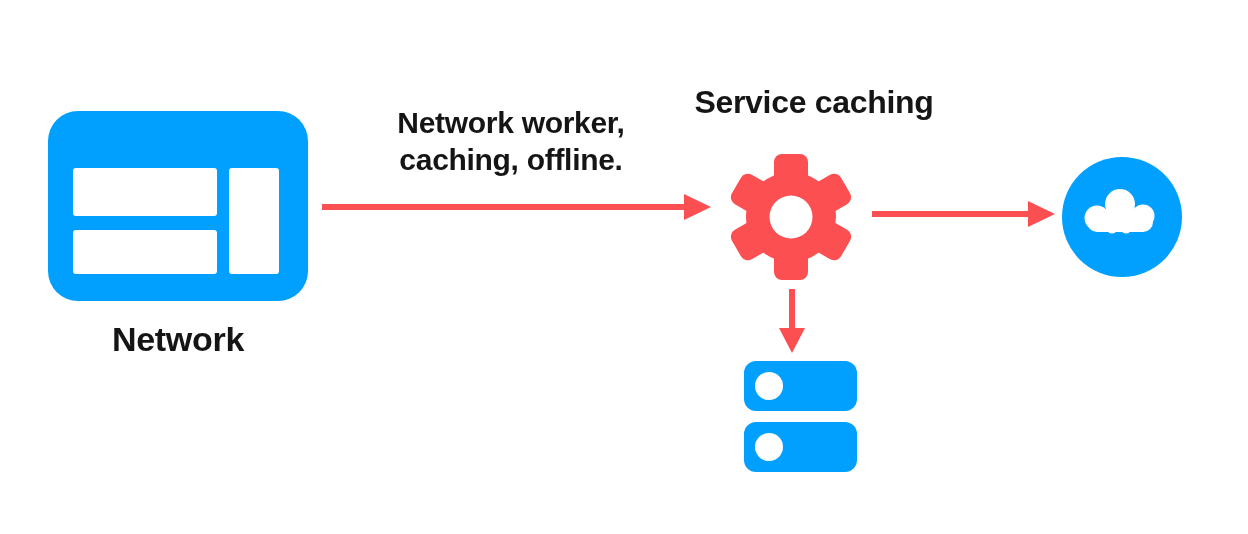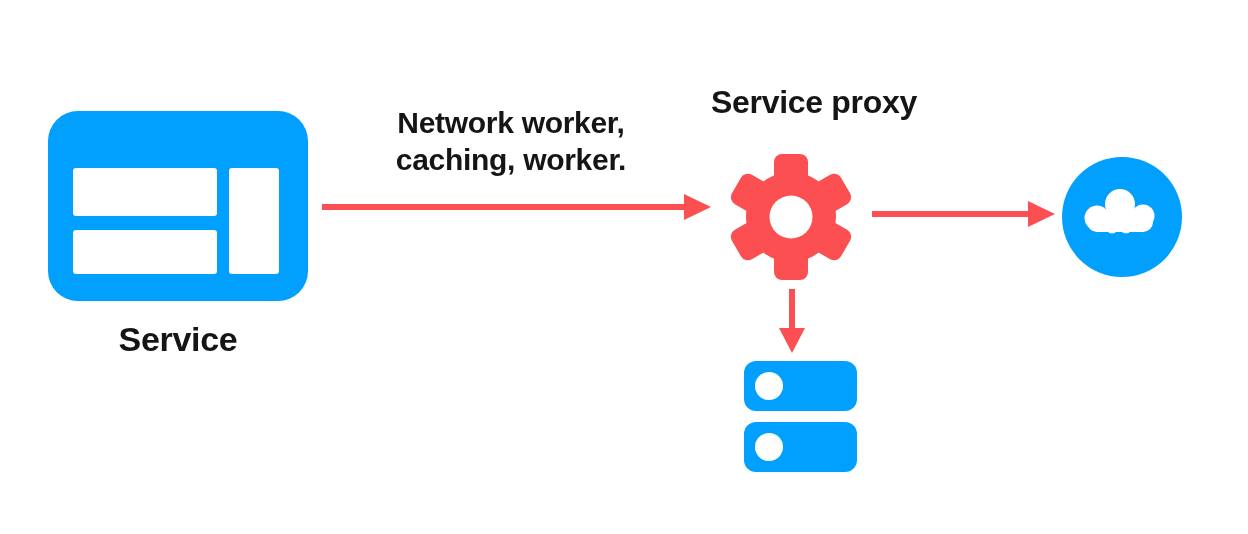--- a/index.html
+++ b/index.html
@@ -81,28 +81,28 @@
 <body>
 
 <div class="stage">
 
   <div class="abs window-icon">
     <div class="bar bar-top"></div>
     <div class="bar bar-bottom"></div>
     <div class="bar bar-right"></div>
   </div>
 
-  <div class="abs diagram-label window-label">Service</div>
+  <div class="abs diagram-label window-label">Network</div>
 
   <div class="abs diagram-label edge-label">
     <div>Network worker,</div>
-    <div>caching, worker.</div>
+    <div>caching, offline.</div>
   </div>
 
-  <div class="abs diagram-label sw-title">Service proxy</div>
+  <div class="abs diagram-label sw-title">Service caching</div>
 
   <svg class="abs" style="left:724px; top:150px;" width="134" height="134" viewBox="0 0 134 134">
     <g transform="translate(67,67)" fill="#fc4f52">
       <circle r="45"></circle>
       <g>
         <rect x="-17" y="-63" width="34" height="44" rx="8" transform="rotate(0)"></rect>
         <rect x="-17" y="-63" width="34" height="44" rx="8" transform="rotate(60)"></rect>
         <rect x="-17" y="-63" width="34" height="44" rx="8" transform="rotate(120)"></rect>
         <rect x="-17" y="-63" width="34" height="44" rx="8" transform="rotate(180)"></rect>
         <rect x="-17" y="-63" width="34" height="44" rx="8" transform="rotate(240)"></rect>

